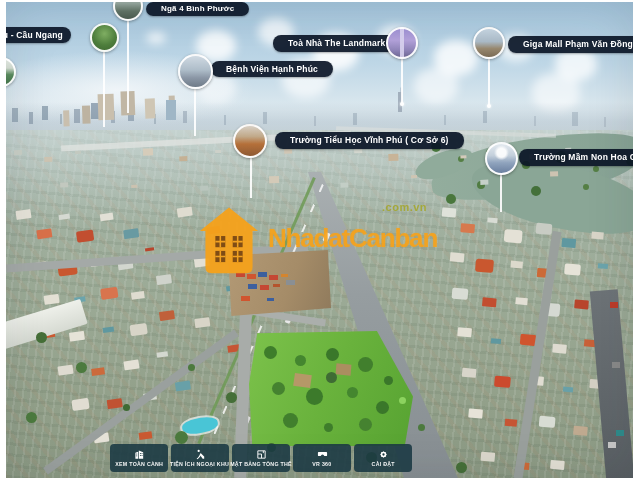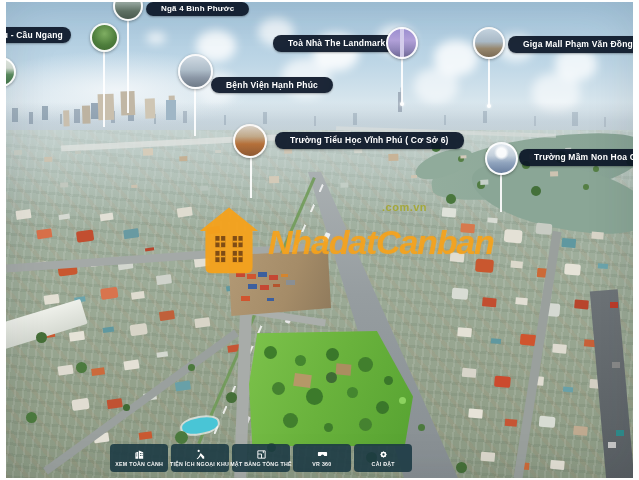--- a/index.html
+++ b/index.html
@@ -167,22 +167,22 @@
   .imgE { background:linear-gradient(90deg, rgba(0,0,0,0) 42%, rgba(216,210,238,.9) 42% 58%, rgba(0,0,0,0) 58%),
     linear-gradient(180deg,#9c8fd0 0%,#b1a0d8 40%,#8f84b8 75%,#6f6894 100%); }
   .imgF { background:linear-gradient(180deg,#c3d2de 0%,#a9b9c6 45%,#97876e 70%,#7a6b55 100%); }
   .imgG { background:linear-gradient(180deg,#d7cfc4 0%,#c1a989 35%,#b5703a 60%,#8e5a34 100%); }
   .imgH { background:radial-gradient(circle at 50% 30%, rgba(255,255,255,.9) 0 18%, rgba(255,255,255,0) 30%),
     linear-gradient(180deg,#e3e9ef 0%,#c3cfdb 40%,#8fa3bd 65%,#6b80a0 100%); }
   .clip-label { overflow:hidden; text-align:right; }
 
   
   #wm-house { position:absolute; left:192px; top:203px; width:62px; height:72px; z-index:35; opacity:.95; }
-  #wm-brand { position:absolute; left:262px; top:221px; z-index:35; font-size:34px; font-weight:bold;
-    letter-spacing:-1.2px; color:rgba(246,162,27,.9); text-shadow:0 0 2px rgba(246,162,27,.35);font-style:italic; }
+  #wm-brand { position:absolute; left:262px; top:221px; z-index:35; font-size:26px; font-weight:bold;
+    letter-spacing:-1.2px; color:rgba(246,162,27,.9); text-shadow:0 0 2px rgba(246,162,27,.35); }
   #wm-domain { position:absolute; left:376px; top:199px; z-index:35; font-size:11px; font-weight:bold;
     letter-spacing:.5px; color:rgba(163,166,53,.95); }
 
   
   .tb-btn { position:absolute; top:442px; width:58px; height:28px; background:rgba(25,56,66,.88);
     border-radius:4px; display:flex; flex-direction:column; align-items:center; justify-content:center;
     gap:1px; color:#fff; z-index:40; cursor:pointer; }
   .tb-btn svg { width:11px; height:11px; display:block; }
   .tb-label { font-size:6px; font-weight:700; letter-spacing:.3px; white-space:nowrap;
     transform:scale(.88); opacity:.95; }
@@ -246,21 +246,21 @@
     </div>
 
     <div>
       <div class="pin-circle imgC" style="left:107px; top:-11px; width:30px; height:30px;"></div>
       <div class="pin-label" style="left:140px; top:0; height:14px; line-height:14px; font-size:8px;">Ngã 4 Bình Phước</div>
       <div class="pin-stem" style="left:121px; top:19px; height:92px;"></div>
     </div>
 
     <div>
       <div class="pin-circle imgD" style="left:172px; top:52px; width:35px; height:35px;"></div>
-      <div class="pin-label" style="left:205px; top:75px;">Bệnh Viện Hạnh Phúc</div>
+      <div class="pin-label" style="left:205px; top:59px;">Bệnh Viện Hạnh Phúc</div>
       <div class="pin-stem" style="left:188px; top:87px; height:47px;"></div>
     </div>
 
     <div>
       <div class="pin-label" style="left:267px; top:33px; height:17px; line-height:17px;">Toà Nhà The Landmark 81</div>
       <div class="pin-circle imgE" style="left:380px; top:25px; width:32px; height:32px;"></div>
       <div class="pin-stem" style="left:395px; top:57px; height:45px;"></div>
       <div class="stem-dot" style="left:394px; top:100px;"></div>
     </div>
 

